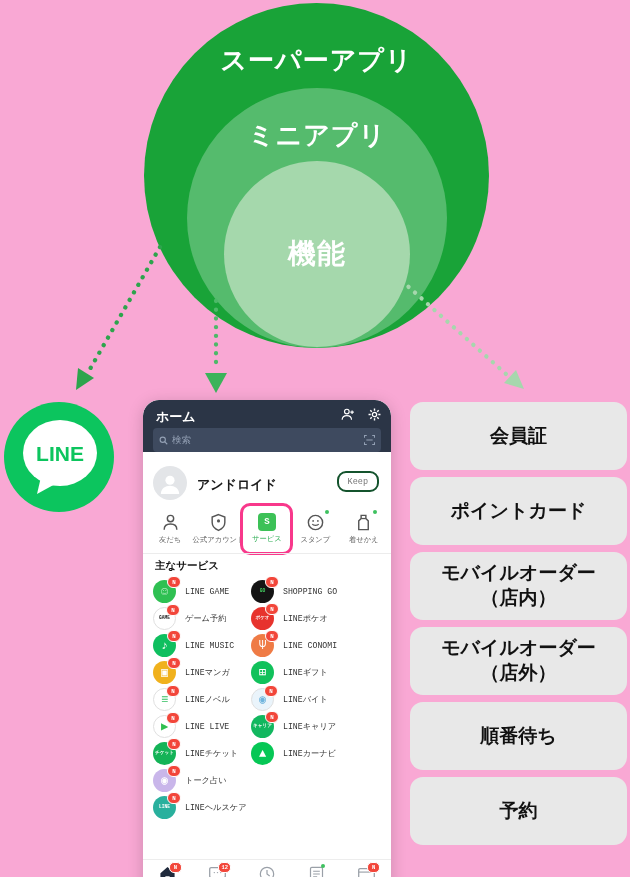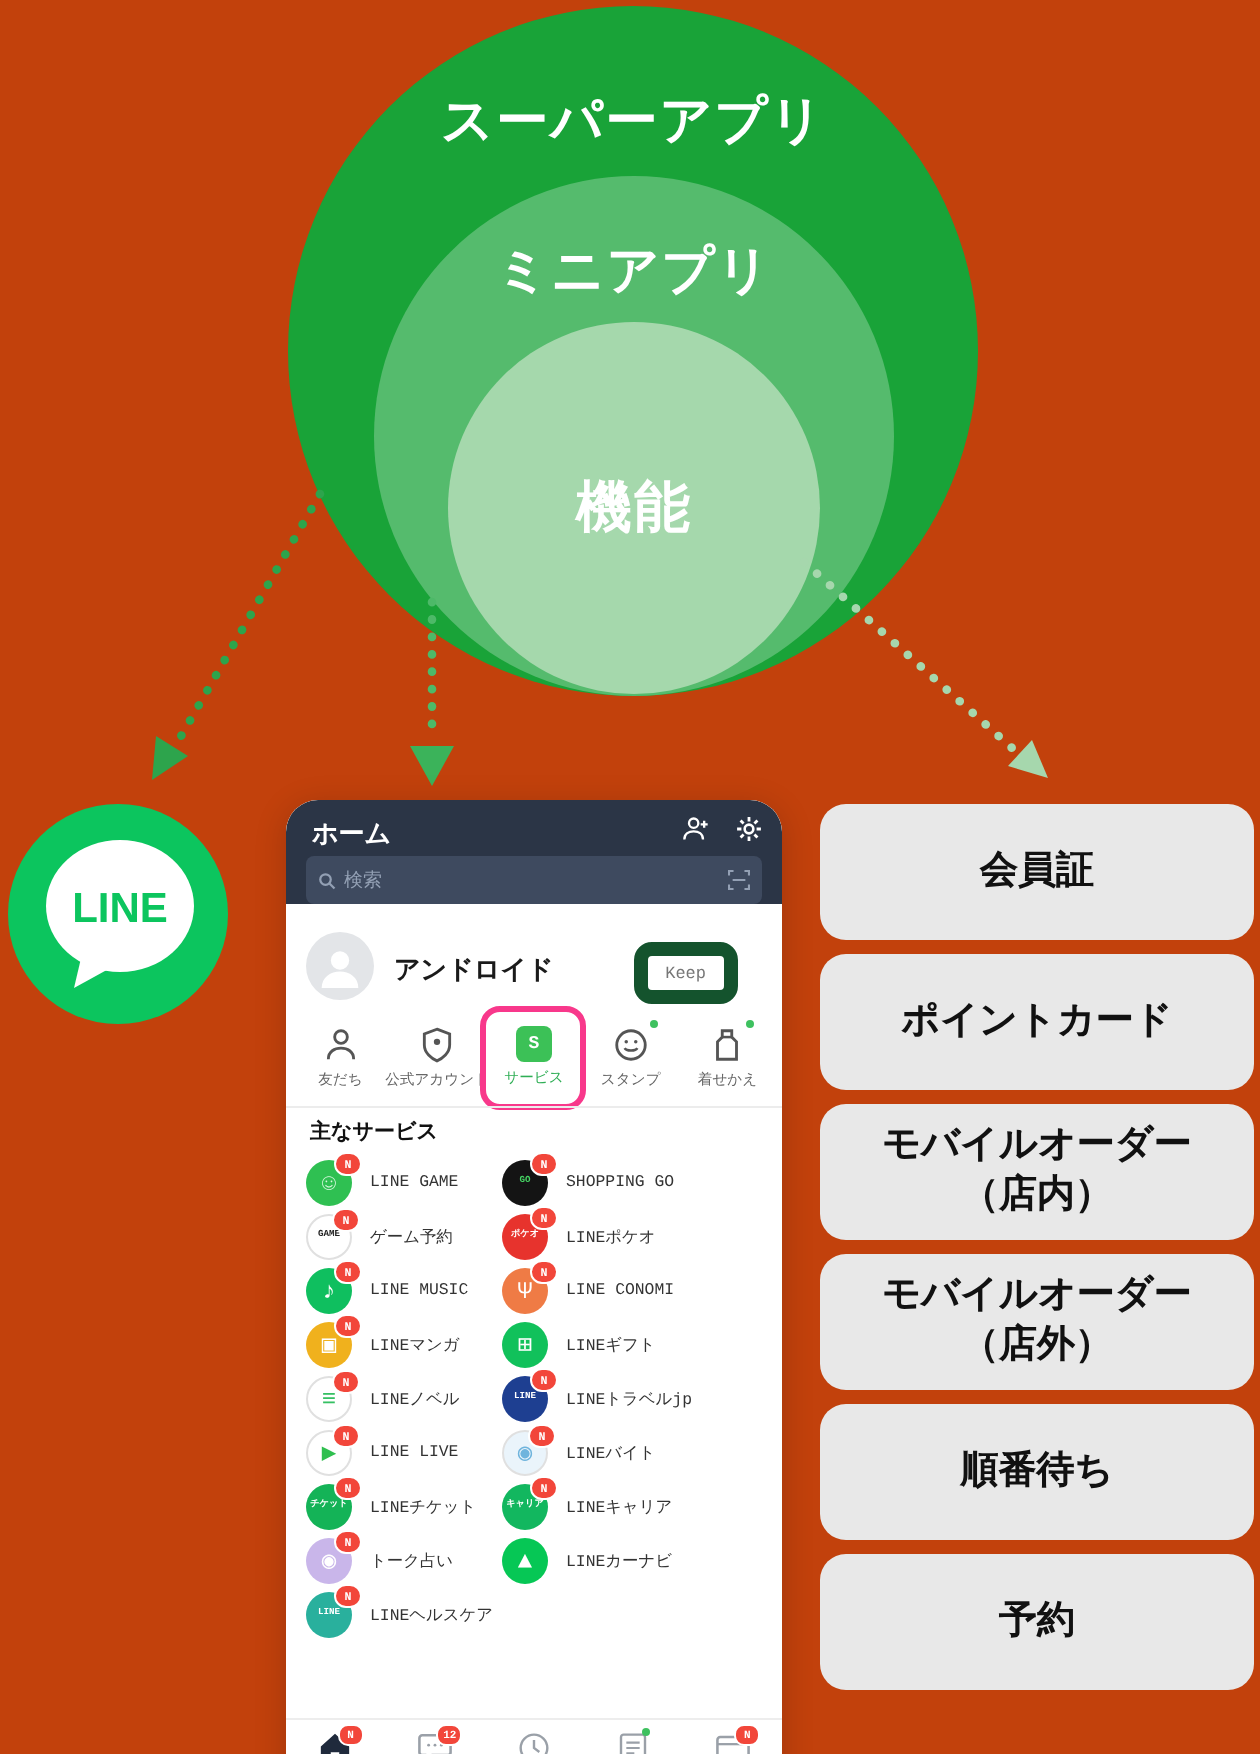--- a/index.html
+++ b/index.html
@@ -1,16 +1,16 @@
 <!DOCTYPE html>
 <html><head>
 <meta charset="utf-8">
 <style>
   html,body{margin:0;padding:0;background:#fff;}
-  .canvas{position:relative;width:630px;height:877px;background:#c2410c;overflow:hidden;
+  .canvas{position:relative;width:630px;height:877px;background:#f9a8d4;overflow:hidden;
           font-family:"Liberation Sans","DejaVu Sans",sans-serif;}
   .abs{position:absolute;}
 
   
   .circle{position:absolute;border-radius:50%;}
   .venn-outer{left:144px;top:3px;width:345px;height:345px;background:#19a338;}
   .venn-middle{left:187px;top:88px;width:260px;height:260px;background:#55bb6d;}
   .venn-inner{left:224px;top:161px;width:186px;height:186px;background:#a5d8ac;}
   .venn-label{position:absolute;left:0;width:100%;text-align:center;color:#ffffff;font-weight:bold;letter-spacing:1px;}
   .venn-label.outer{top:40px;font-size:26px;}
@@ -34,21 +34,21 @@
          box-shadow:0 3px 16px rgba(0,0,0,.18);position:absolute;overflow:hidden;font-family:Liberation Mono, monospace;}
   .p-header{position:absolute;left:0;top:0;right:0;height:52px;background:#2b3546;border-radius:16px 16px 0 0;}
   .p-title{position:absolute;left:13px;top:8px;font-size:13px;font-weight:bold;color:#fff;}
   .p-hicons{position:absolute;right:10px;top:8px;display:flex;gap:13px;align-items:center;}
   .p-search{position:absolute;left:10px;right:10px;top:28px;height:19px;background:#3e4a5f;border-radius:4px;
             display:flex;align-items:center;padding:12px 6px;gap:4px;box-sizing:border-box;}
   .p-search-text{color:#93a0b4;font-size:9.5px;flex:1;}
   .p-avatar{position:absolute;left:10px;top:66px;width:34px;height:34px;border-radius:50%;background:#e3e5e8;
             display:flex;align-items:center;justify-content:center;overflow:hidden;}
   .p-name{position:absolute;left:54px;top:76px;font-size:13px;font-weight:bold;color:#1a1a1a;}
-  .p-keep{position:absolute;right:22px;top:71px;height:17px;border:7px solid #14532d;border-radius:9px;
+  .p-keep{position:absolute;right:12px;top:71px;height:17px;border:2px solid #14532d;border-radius:9px;
           padding:0 9px;font-size:8.5px;color:#777;display:flex;align-items:center;background:#fff;}
   .p-menu{position:absolute;left:3px;right:3px;top:106px;height:46px;display:flex;justify-content:space-around;}
   .menu-item{width:47px;display:flex;flex-direction:column;align-items:center;padding-top:7px;position:relative;}
   .menu-label{font-size:7.3px;color:#666;margin-top:3px;white-space:nowrap;}
   .menu-item.selected{outline:3px solid #f8388b;border-radius:7px;}
   .menu-item.selected .menu-label{color:#2fae55;}
   .menu-dot{position:absolute;top:4px;right:10px;width:4px;height:4px;border-radius:50%;background:#3ec15f;}
   .svc-sq{width:18px;height:18px;border-radius:4px;background:#3cc157;color:#fff;font-size:9px;font-weight:bold;
           display:flex;align-items:center;justify-content:center;}
   .p-divider{position:absolute;left:0;right:0;top:153px;height:1px;background:#ececec;}
@@ -290,27 +290,20 @@
   </div>
 
   <div class="svc-row">
     <div class="svc-icon" style="background: rgb(17, 193, 91);">
       <span class="svc-glyph glyph-sym" style="color: rgb(255, 255, 255);">⊞</span>
 
     </div>
     <span class="svc-label">LINEギフト</span>
   </div>
 
-  <div class="svc-row">
-    <div class="svc-icon" style="background: rgb(30, 63, 145);">
-      <span class="svc-glyph glyph-text" style="color: rgb(255, 255, 255);">LINE</span>
-      <span class="svc-badge">N</span>
-    </div>
-    <span class="svc-label">LINEトラベルjp</span>
-  </div>
 
   <div class="svc-row">
     <div class="svc-icon border" style="background: rgb(234, 244, 251);">
       <span class="svc-glyph glyph-sym" style="color: rgb(111, 180, 221);">◉</span>
       <span class="svc-badge">N</span>
     </div>
     <span class="svc-label">LINEバイト</span>
   </div>
 
   <div class="svc-row">

